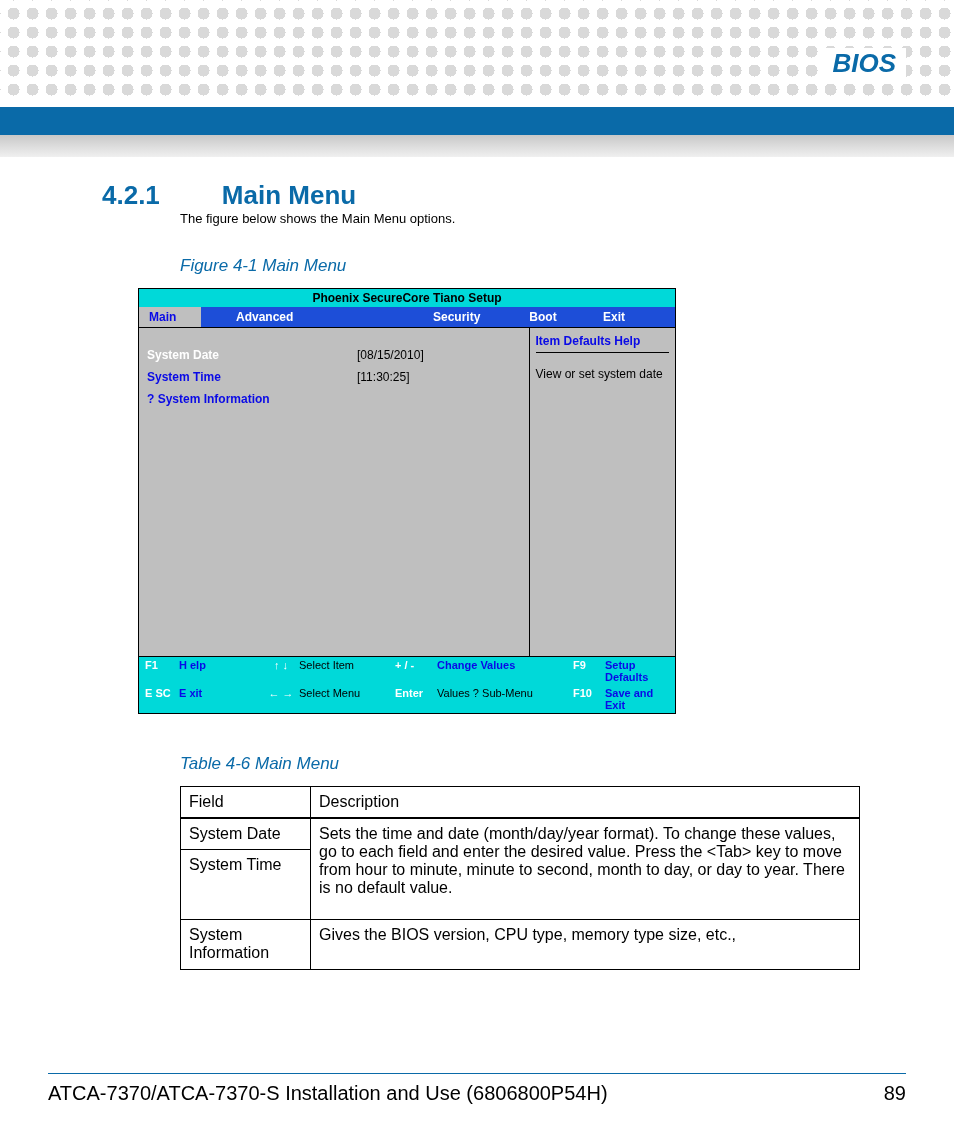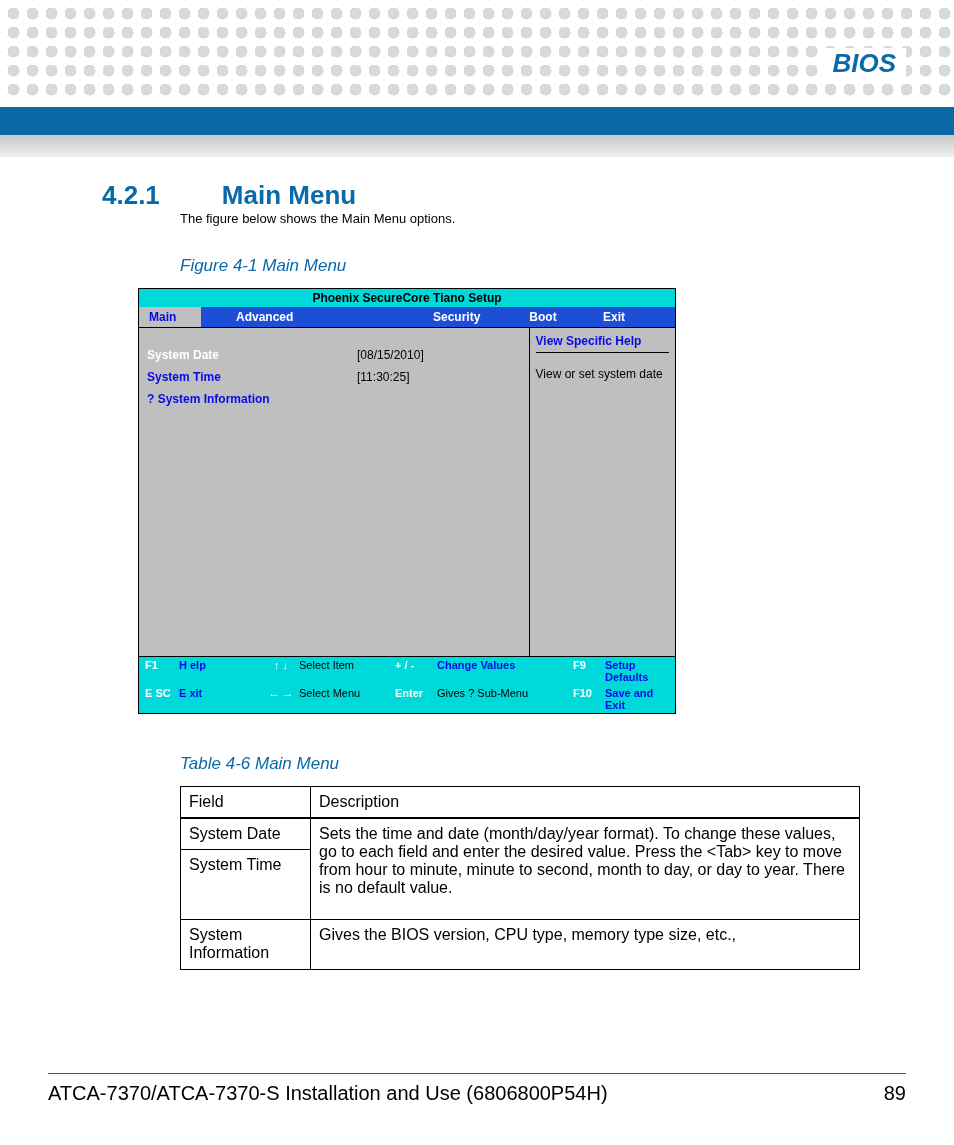--- a/index.html
+++ b/index.html
@@ -217,21 +217,21 @@
         </div>
         <div class="bios-row">
           <span class="label">System Time</span>
           <span class="val">[11:30:25]</span>
         </div>
         <div class="bios-row">
           <span class="label">?  System Information</span>
         </div>
       </div>
       <div class="bios-right">
-        <div class="hdr">View Specific Help</div>
+        <div class="hdr">Item Defaults Help</div>
         <hr>
         <div class="desc">View or set system date</div>
       </div>
     </div>
     <div class="bios-footer">
       <div class="bios-footer-row">
         <span class="bf-k1">F1</span>
         <span class="bf-l1">H elp</span>
         <span class="bf-k2">↑ ↓</span>
         <span class="bf-l2">Select Item</span>
@@ -239,21 +239,21 @@
         <span class="bf-l3">Change Values</span>
         <span class="bf-k4">F9</span>
         <span class="bf-l4">Setup Defaults</span>
       </div>
       <div class="bios-footer-row r2">
         <span class="bf-k1">E SC</span>
         <span class="bf-l1">E xit</span>
         <span class="bf-k2">← →</span>
         <span class="bf-l2">Select Menu</span>
         <span class="bf-k3">Enter</span>
-        <span class="bf-l3">Gives ?  Sub-Menu</span>
+        <span class="bf-l3">Values ?  Sub-Menu</span>
         <span class="bf-k4">F10</span>
         <span class="bf-l4">Save and Exit</span>
       </div>
     </div>
   </div>
 
   <p class="table-caption">Table 4-6 Main Menu</p>
 
   <table class="data-table">
     <thead>

